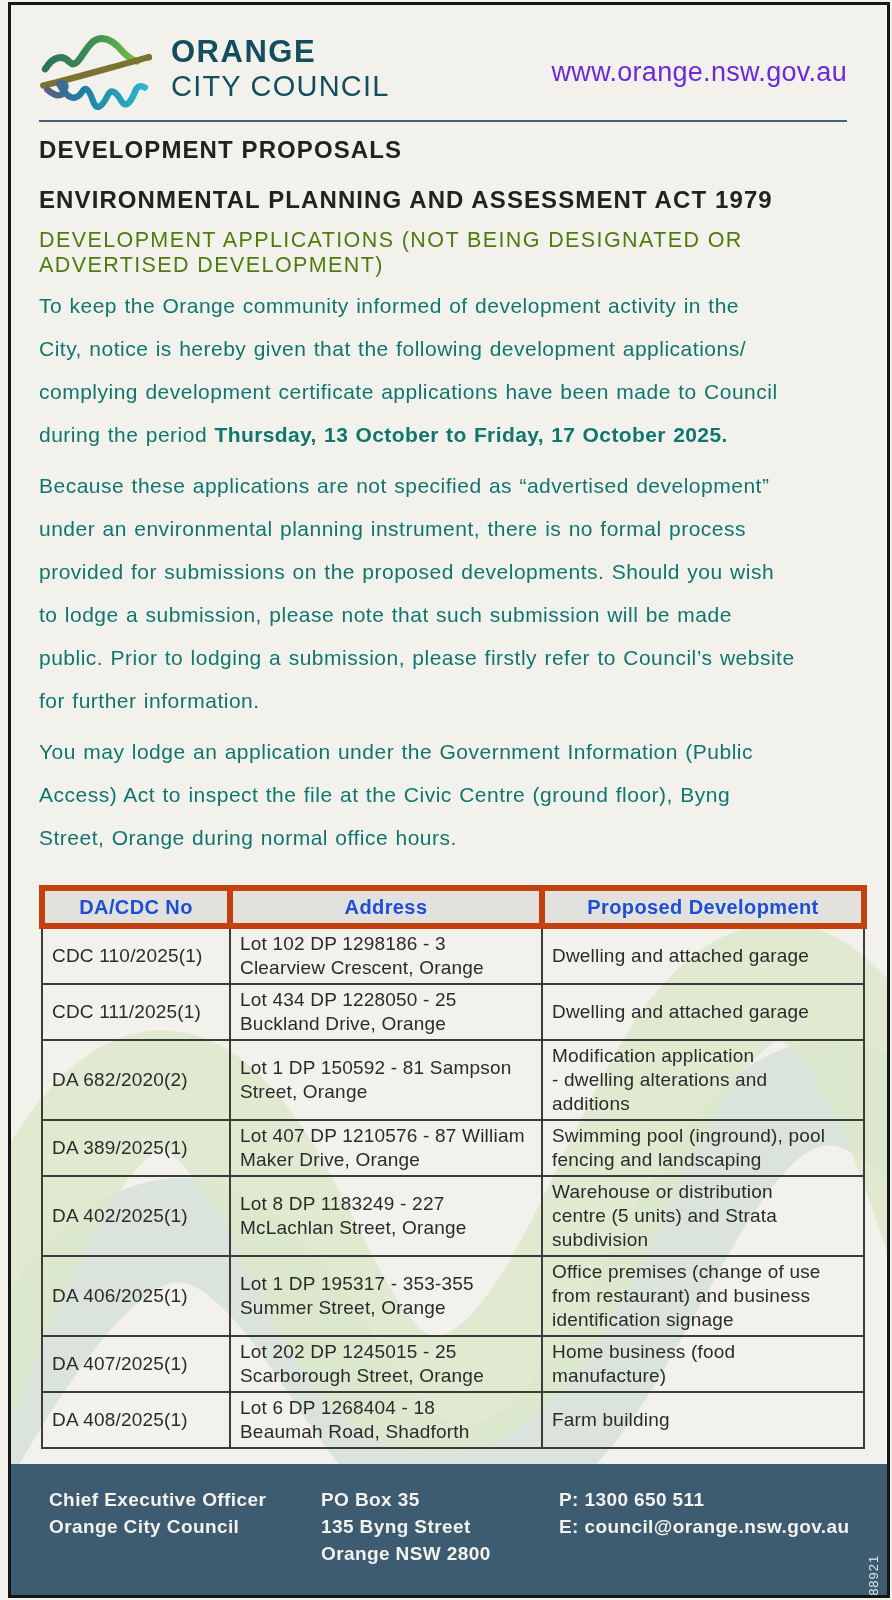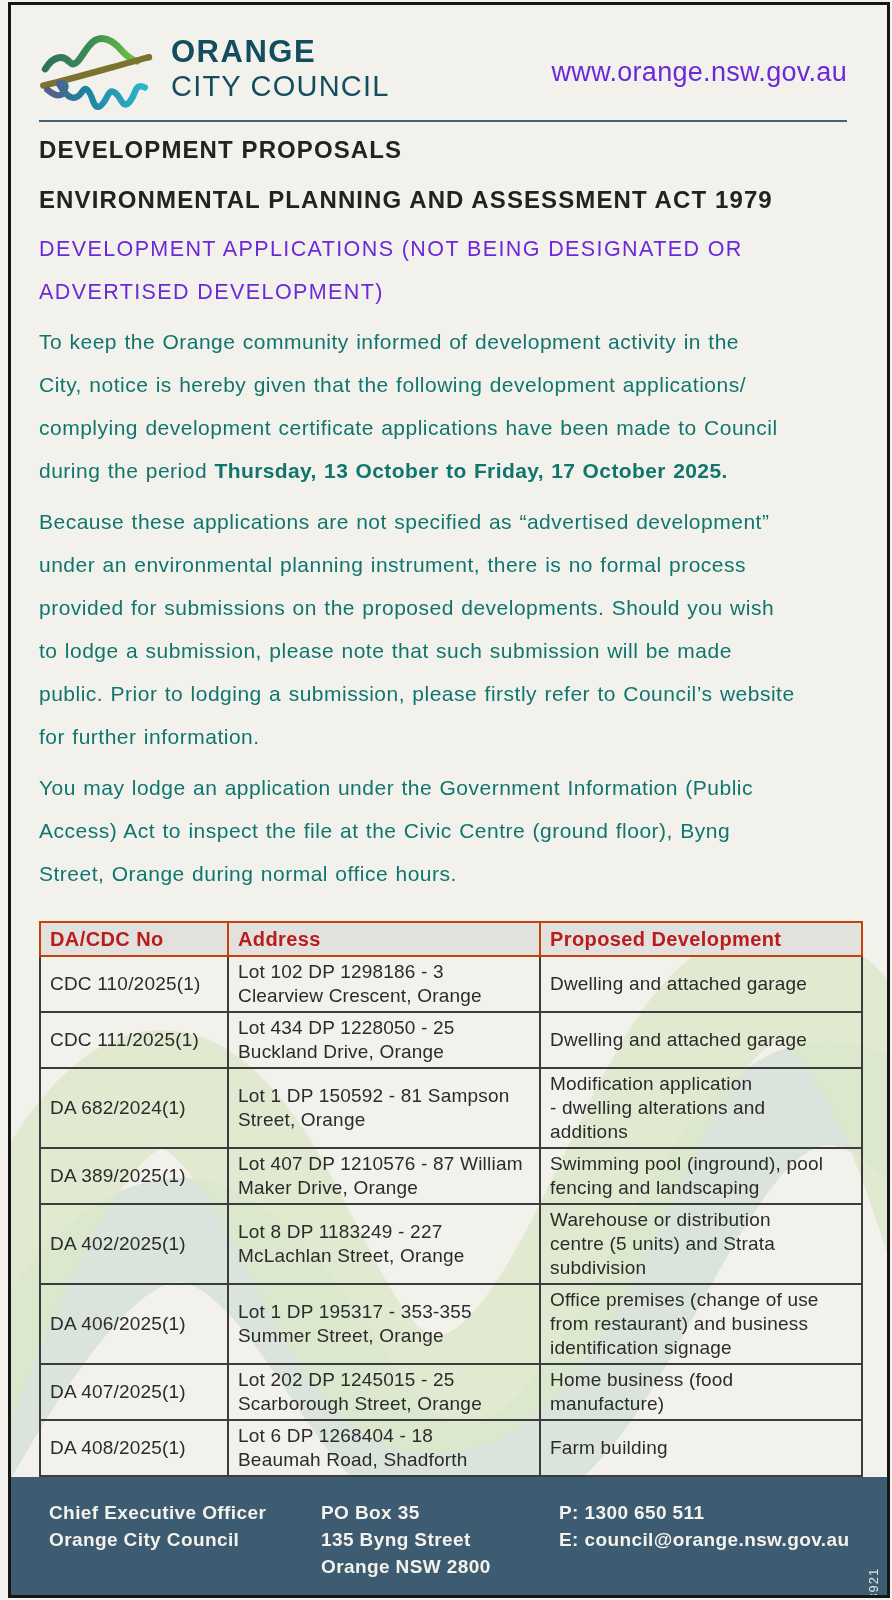--- a/index.html
+++ b/index.html
@@ -24,32 +24,32 @@
   .masthead{display:flex;align-items:center;justify-content:space-between;margin-top:14px;height:86px;}
   .logo{display:flex;align-items:center;gap:14px;}
   .logo-mark{width:118px;height:86px;flex:0 0 auto;}
   .logo-text{color:#134e5f;line-height:1;}
   .logo-line1{font-size:31px;font-weight:bold;letter-spacing:1.5px;}
   .logo-line2{font-size:29px;font-weight:normal;letter-spacing:1.2px;margin-top:5px;}
   .site-url{font-size:27px;font-weight:normal;color:#6d28d9;letter-spacing:0.3px;margin-top:8px;}
   .rule{height:2px;background:#44617a;margin-top:9px;margin-bottom:6px;}
   
   .h1,.h2{font-size:24px;font-weight:bold;color:#222;letter-spacing:1.1px;line-height:43px;margin:0 0 7px 0;white-space:pre-line;}
-  .h3{font-size:21.5px;font-weight:normal;color:#6d28d9;letter-spacing:1.4px;line-height:43px;margin:0 0 6px 0;white-space:pre-line;}
+  .h3{font-size:21.5px;font-weight:normal;color:#4d7c0f;letter-spacing:1.4px;line-height:25px;margin:0 0 6px 0;white-space:pre-line;}
   .para{font-size:21px;color:#0f766e;letter-spacing:0.5px;word-spacing:1px;line-height:43px;margin:0 0 8px 0;white-space:pre-line;max-width:818px;}
   .para b{letter-spacing:0.4px;}
   
   table.da{border-collapse:collapse;table-layout:fixed;width:822px;margin-top:26px;background:transparent;}
   table.da col.c1{width:188px;}
   table.da col.c2{width:312px;}
   table.da col.c3{width:322px;}
   table.da th{
-    background:#e2e1dd;border:2px solid #c2410c;
-    font-size:20px;font-weight:bold;color:#b91c1c;letter-spacing:0.4px;
-    text-align:left;padding:4px 9px;line-height:24px;
+    background:#e2e1dd;border:6px solid #c2410c;
+    font-size:20px;font-weight:bold;color:#1d4ed8;letter-spacing:0.4px;
+    text-align:center;padding:4px 9px;line-height:24px;
   }
   table.da td{
     border:2px solid #3c3c3c;background:transparent;
     font-size:19px;color:#2b2b2b;letter-spacing:0.2px;
     padding:3px 9px;line-height:24px;vertical-align:middle;
     white-space:pre-line;
   }
   
   .footer{
     position:relative;z-index:1;flex:0 0 auto;height:131px;
@@ -154,21 +154,21 @@
 Clearview Crescent, Orange</td>
               <td>Dwelling and attached garage</td>
             </tr>
             <tr>
               <td>CDC 111/2025(1)</td>
               <td>Lot 434 DP 1228050 - 25
 Buckland Drive, Orange</td>
               <td>Dwelling and attached garage</td>
             </tr>
             <tr>
-              <td>DA 682/2024(1)</td>
+              <td>DA 682/2020(2)</td>
               <td>Lot 1 DP 150592 - 81 Sampson
 Street, Orange</td>
               <td>Modification application
 - dwelling alterations and
 additions</td>
             </tr>
             <tr>
               <td>DA 389/2025(1)</td>
               <td>Lot 407 DP 1210576 - 87 William
 Maker Drive, Orange</td>

